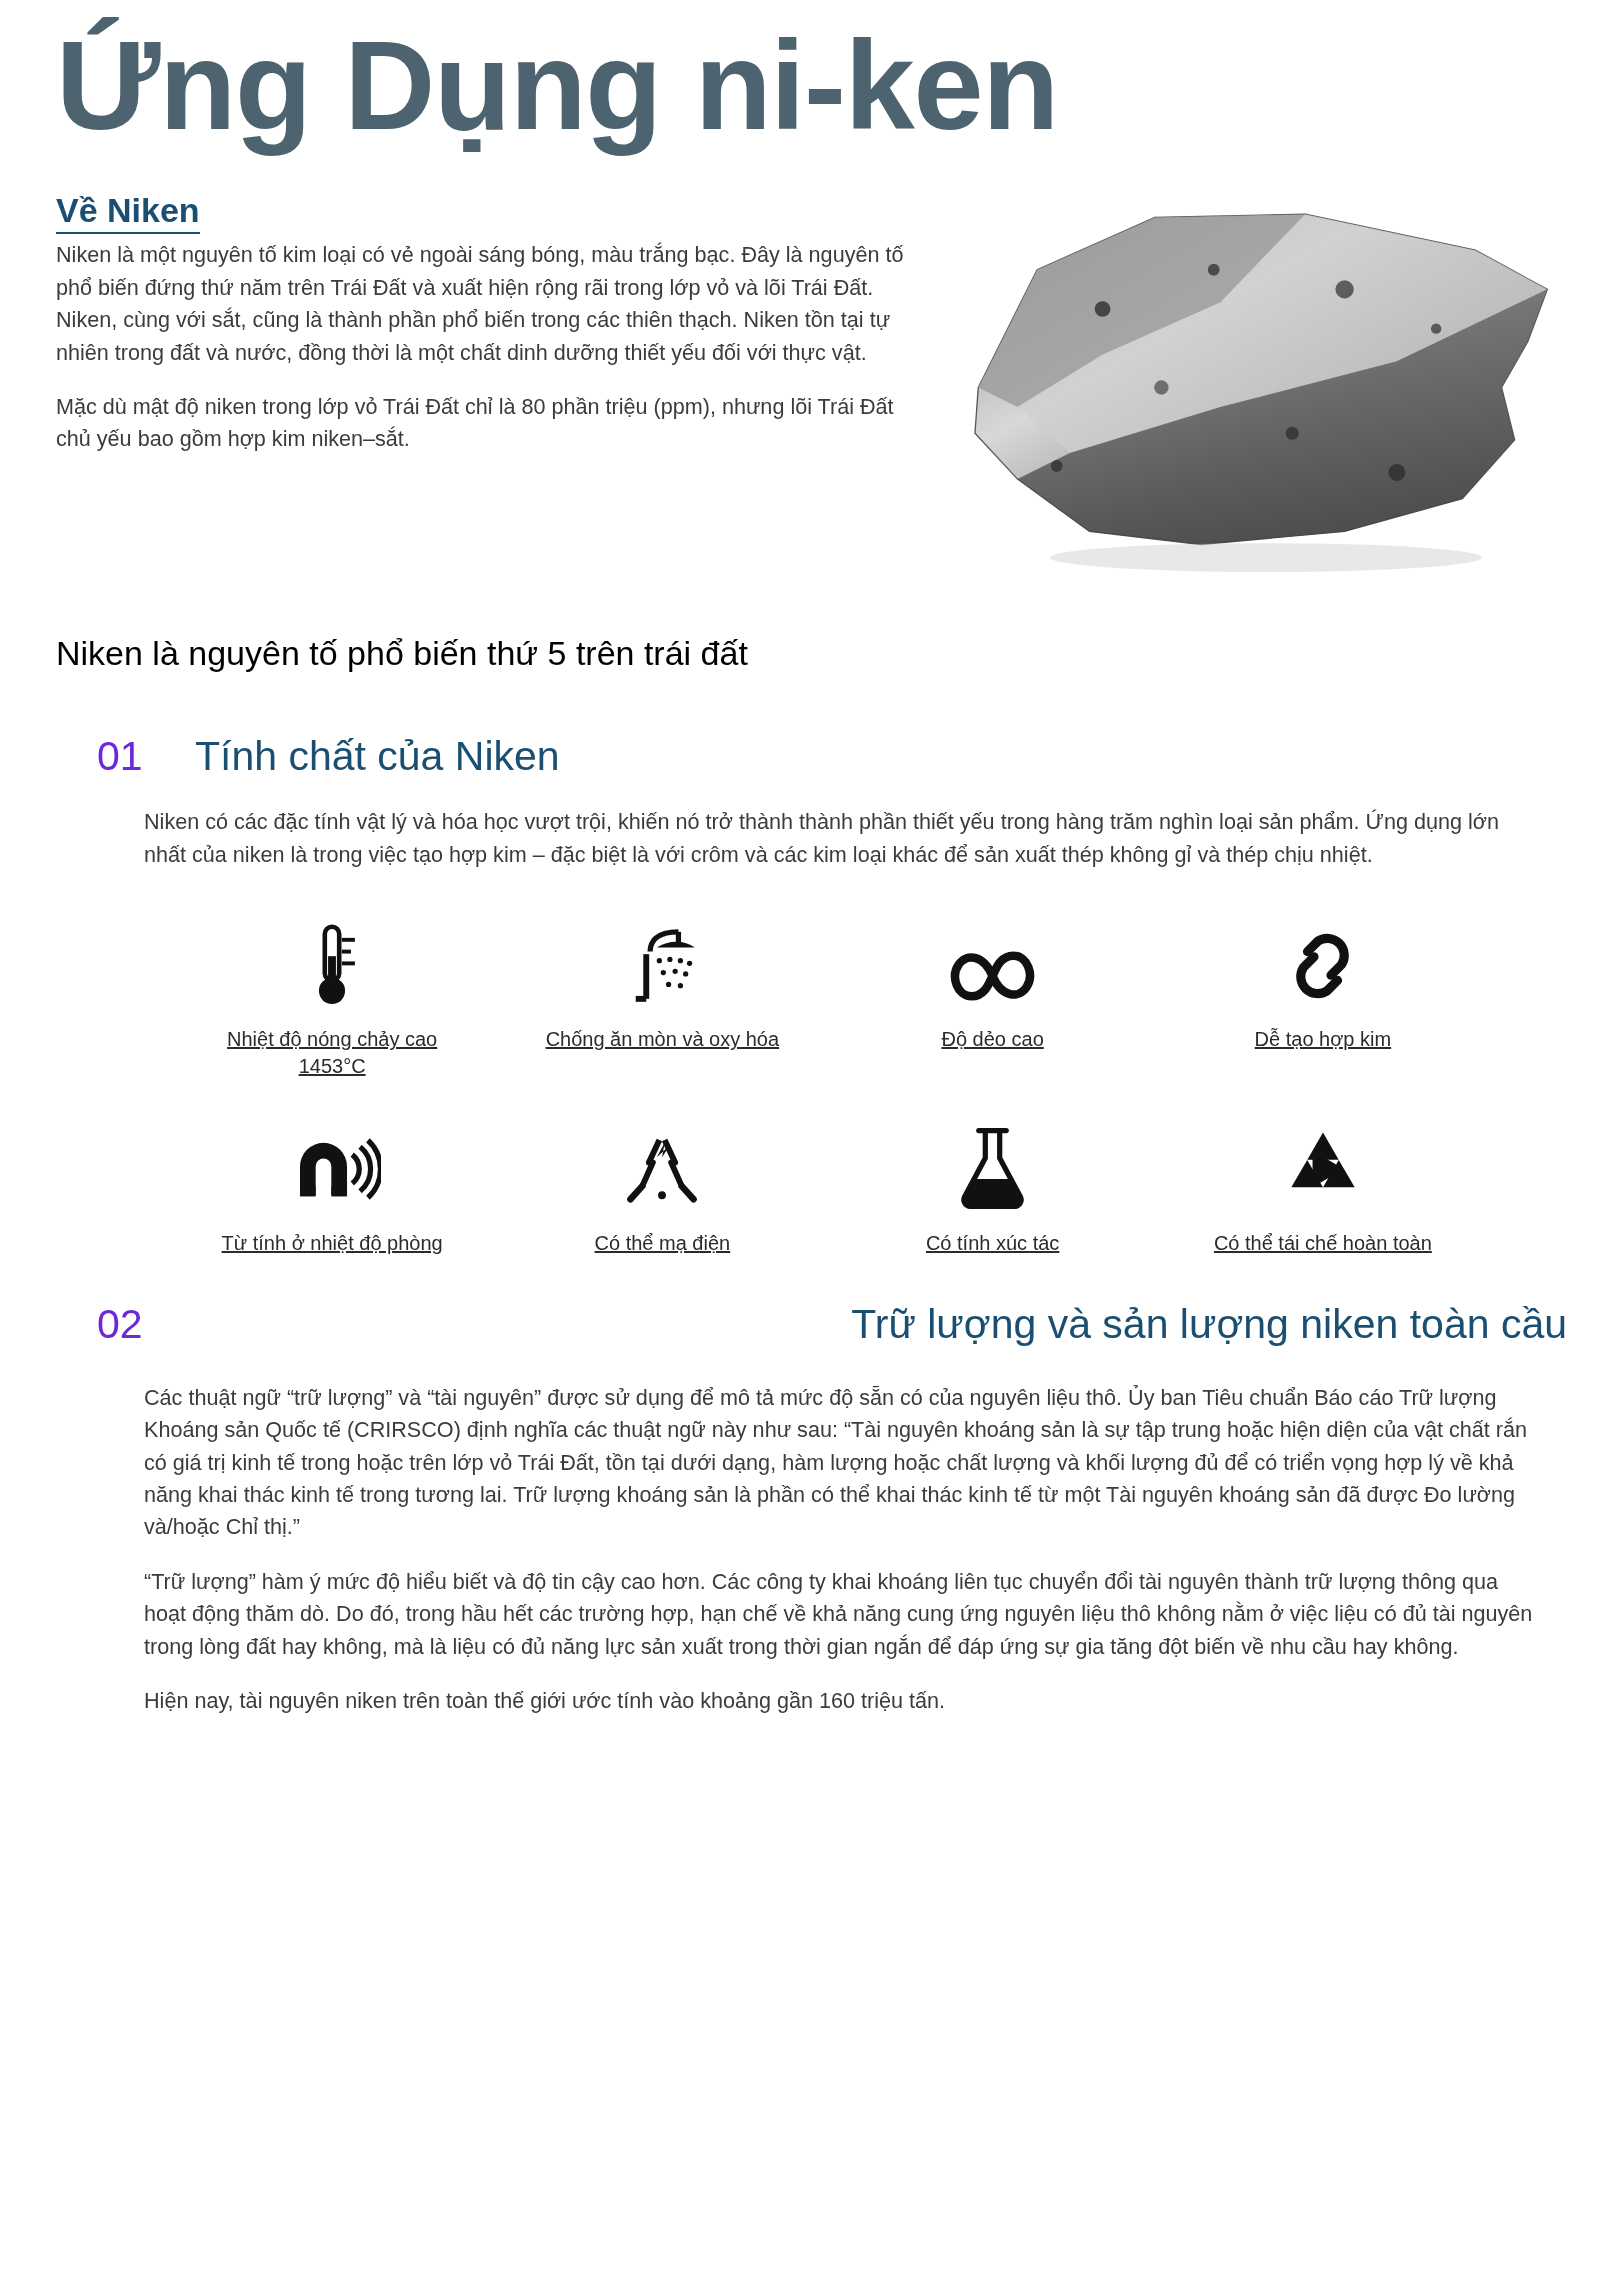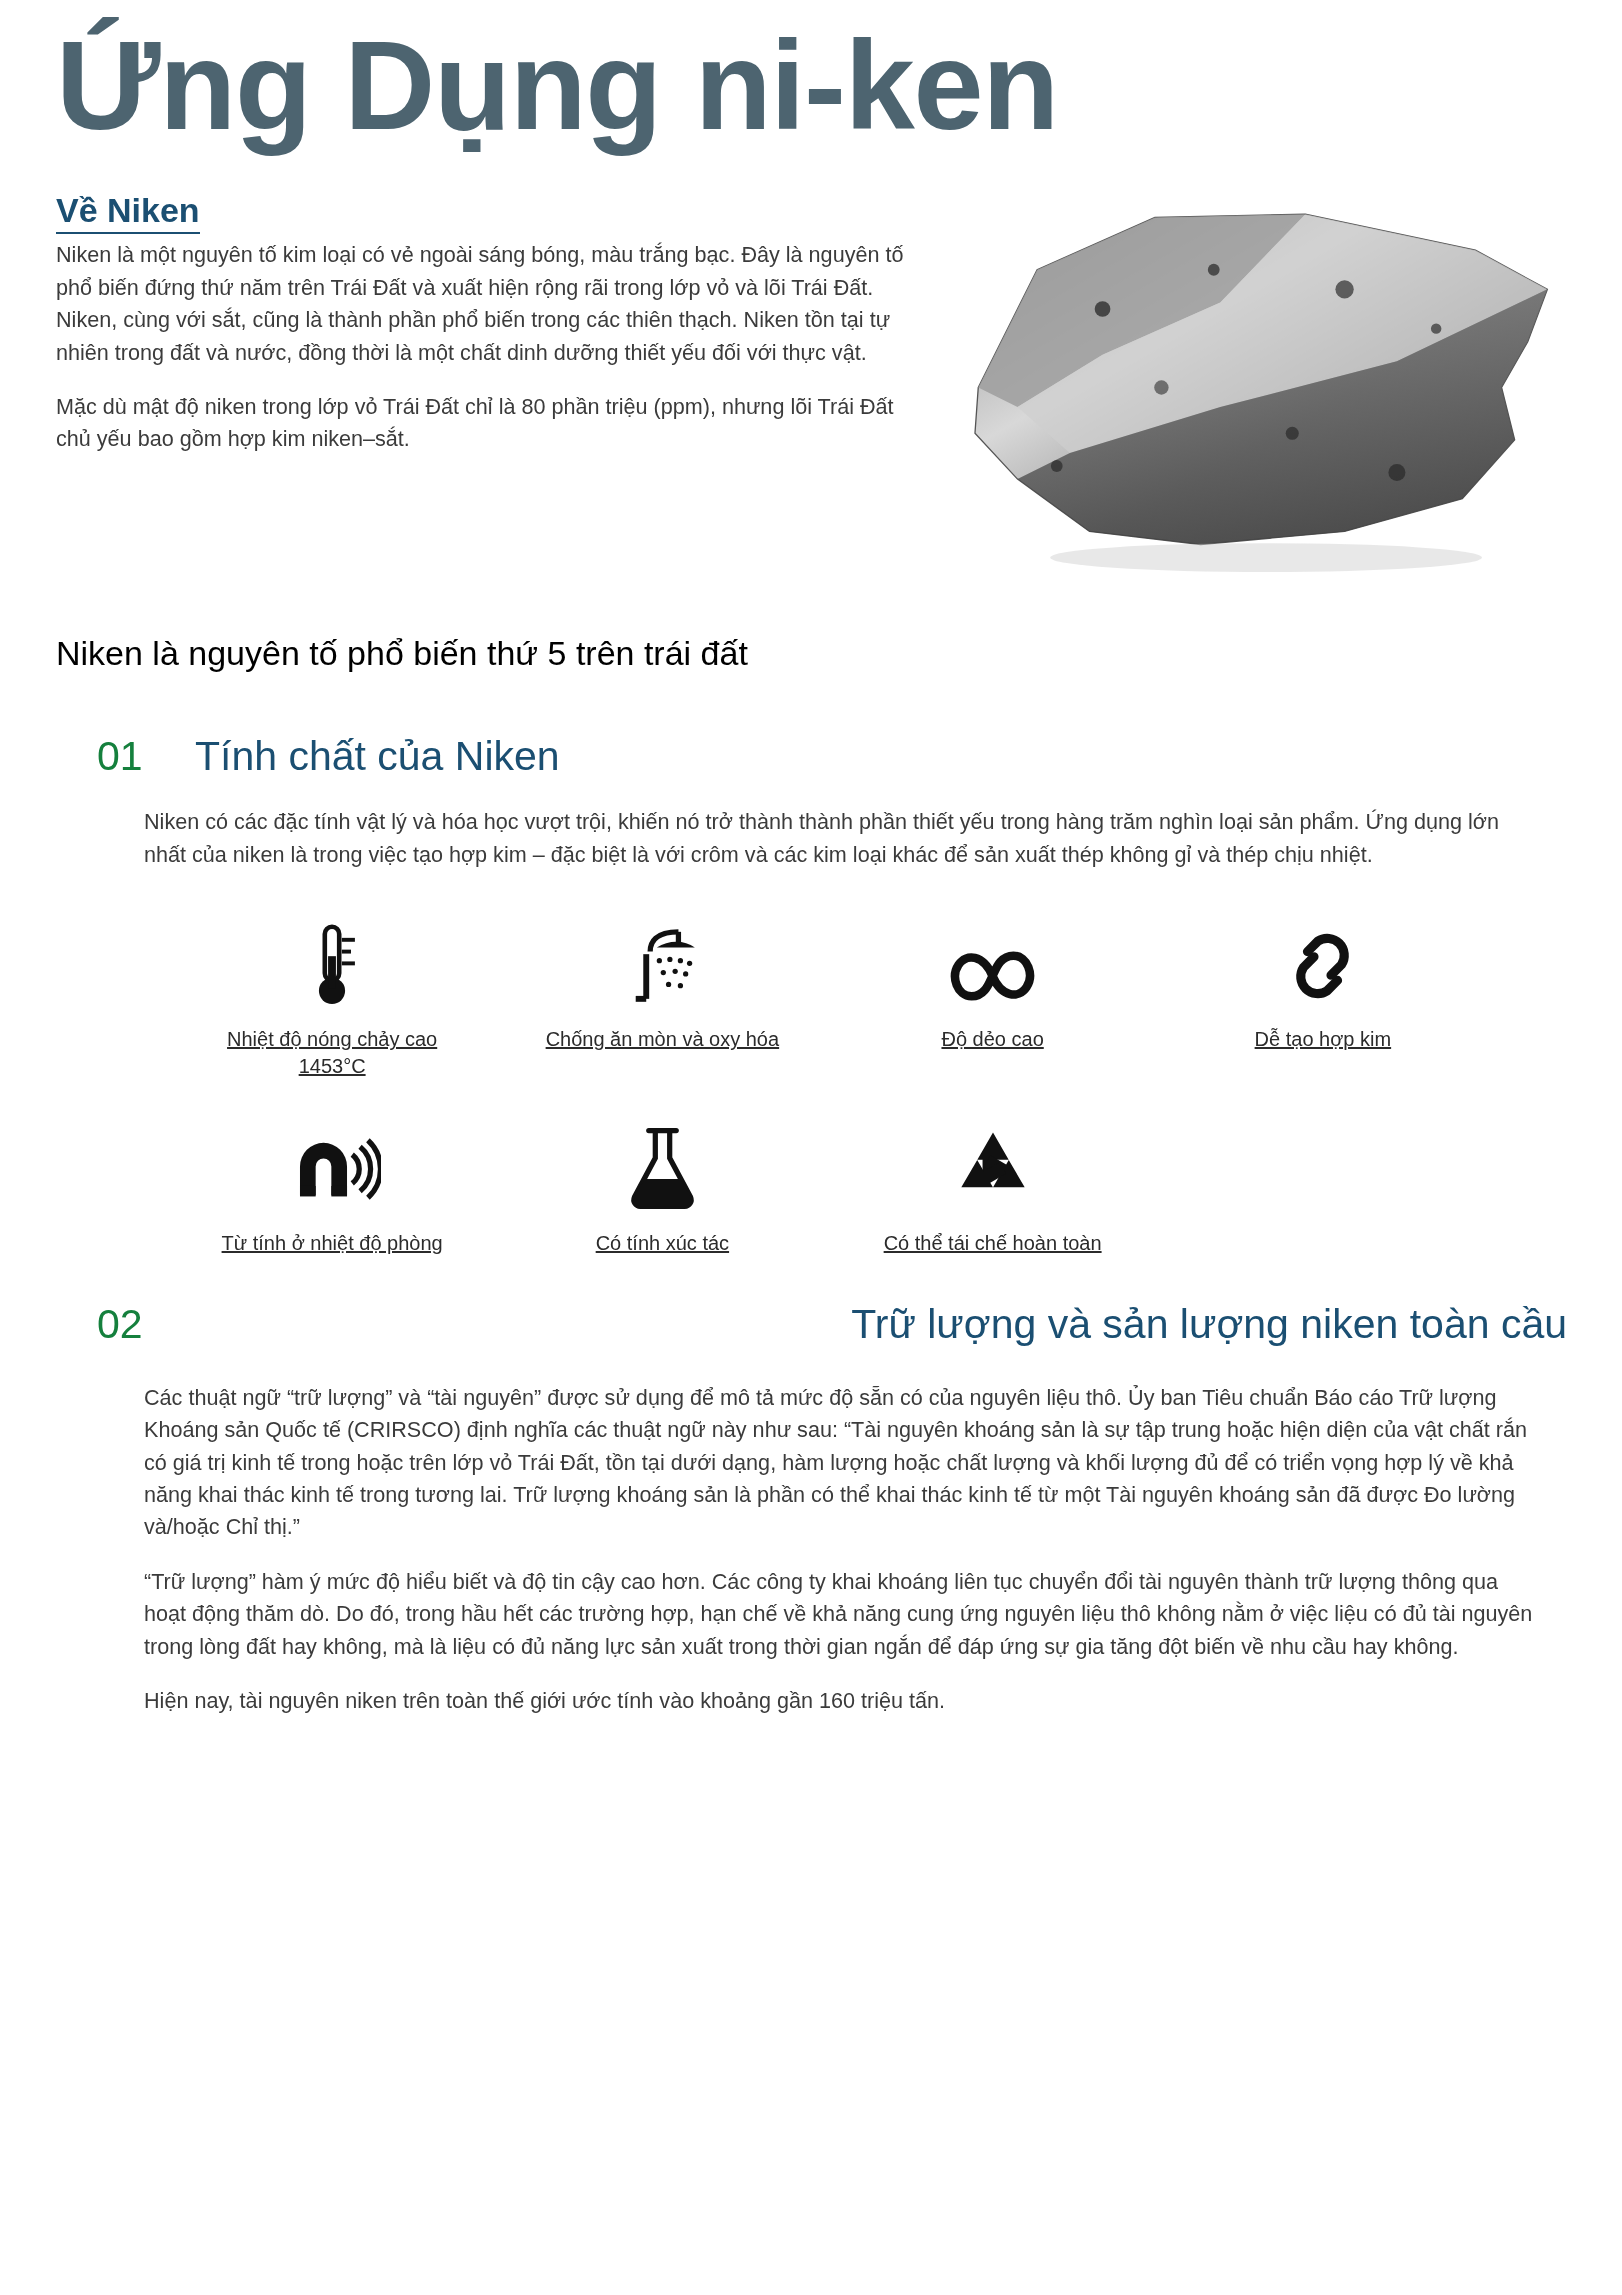--- a/index.html
+++ b/index.html
@@ -80,21 +80,21 @@
 
   
   .section-head {
     display: flex;
     align-items: baseline;
     margin-top: 60px;
     padding-left: 41px;
   }
   .section-num {
     font-size: 41px;
-    color: #15803d;
+    color: #6d28d9;
     width: 98px;
     flex: none;
   }
   .section-title {
     font-size: 41px;
     color: #1b4f72;
   }
 
   .section-body {
     padding-left: 88px;
@@ -264,20 +264,33 @@
           <rect x="26" y="96" width="24" height="16" fill="#111"></rect>
           <rect x="74" y="96" width="24" height="16" fill="#111"></rect>
           <path d="M106 48 A28 28 0 0 1 106 92" fill="none" stroke="#111" stroke-width="8"></path>
           <path d="M118 36 A44 44 0 0 1 118 104" fill="none" stroke="#111" stroke-width="8"></path>
           <path d="M130 26 A60 60 0 0 1 130 114" fill="none" stroke="#111" stroke-width="8"></path>
         </svg>
       </div>
       <div class="prop-label">Từ tính ở nhiệt độ phòng</div>
     </div>
 
+    <div class="prop">
+      <div class="prop-icon">
+        <svg width="92" height="92" viewBox="0 0 140 140">
+          <path d="M40 96 L22 116" stroke="#111" stroke-width="10" stroke-linecap="round"></path>
+          <path d="M100 96 L118 116" stroke="#111" stroke-width="10" stroke-linecap="round"></path>
+          <path d="M40 96 L56 60 L50 60 L66 26" fill="none" stroke="#111" stroke-width="9" stroke-linejoin="round"></path>
+          <path d="M100 96 L84 60 L90 60 L74 26" fill="none" stroke="#111" stroke-width="9" stroke-linejoin="round"></path>
+          <path d="M62 52 L74 30 L70 52 L82 34" fill="#111"></path>
+          <circle cx="70" cy="110" r="6" fill="#111"></circle>
+        </svg>
+      </div>
+      <div class="prop-label">Có thể mạ điện</div>
+    </div>
 
     <div class="prop">
       <div class="prop-icon">
         <svg width="85" height="95" viewBox="0 0 130 145">
           <line x1="44" y1="16" x2="86" y2="16" stroke="#111" stroke-width="8" stroke-linecap="round"></line>
           <path d="M54 18 L54 58 L22 118 A10 10 0 0 0 31 132 L99 132 A10 10 0 0 0 108 118 L76 58 L76 18" fill="none" stroke="#111" stroke-width="8"></path>
           <path d="M38 90 L92 90 L108 118 A10 10 0 0 1 99 132 L31 132 A10 10 0 0 1 22 118 Z" fill="#111"></path>
         </svg>
       </div>
       <div class="prop-label">Có tính xúc tác</div>

